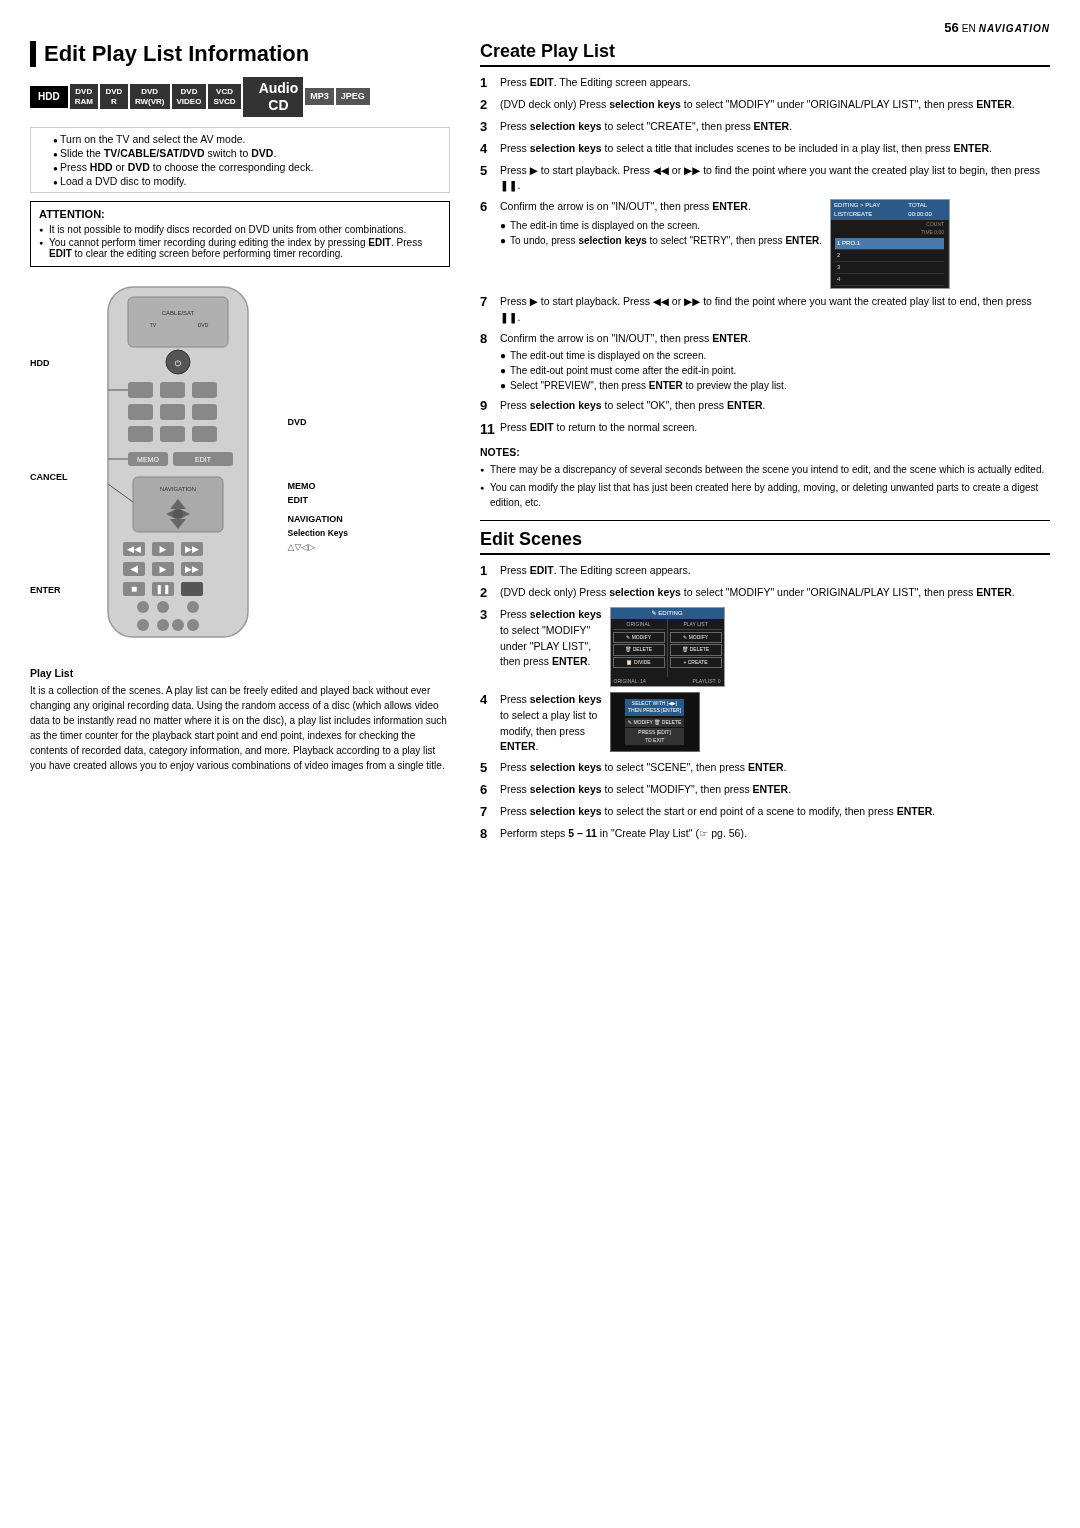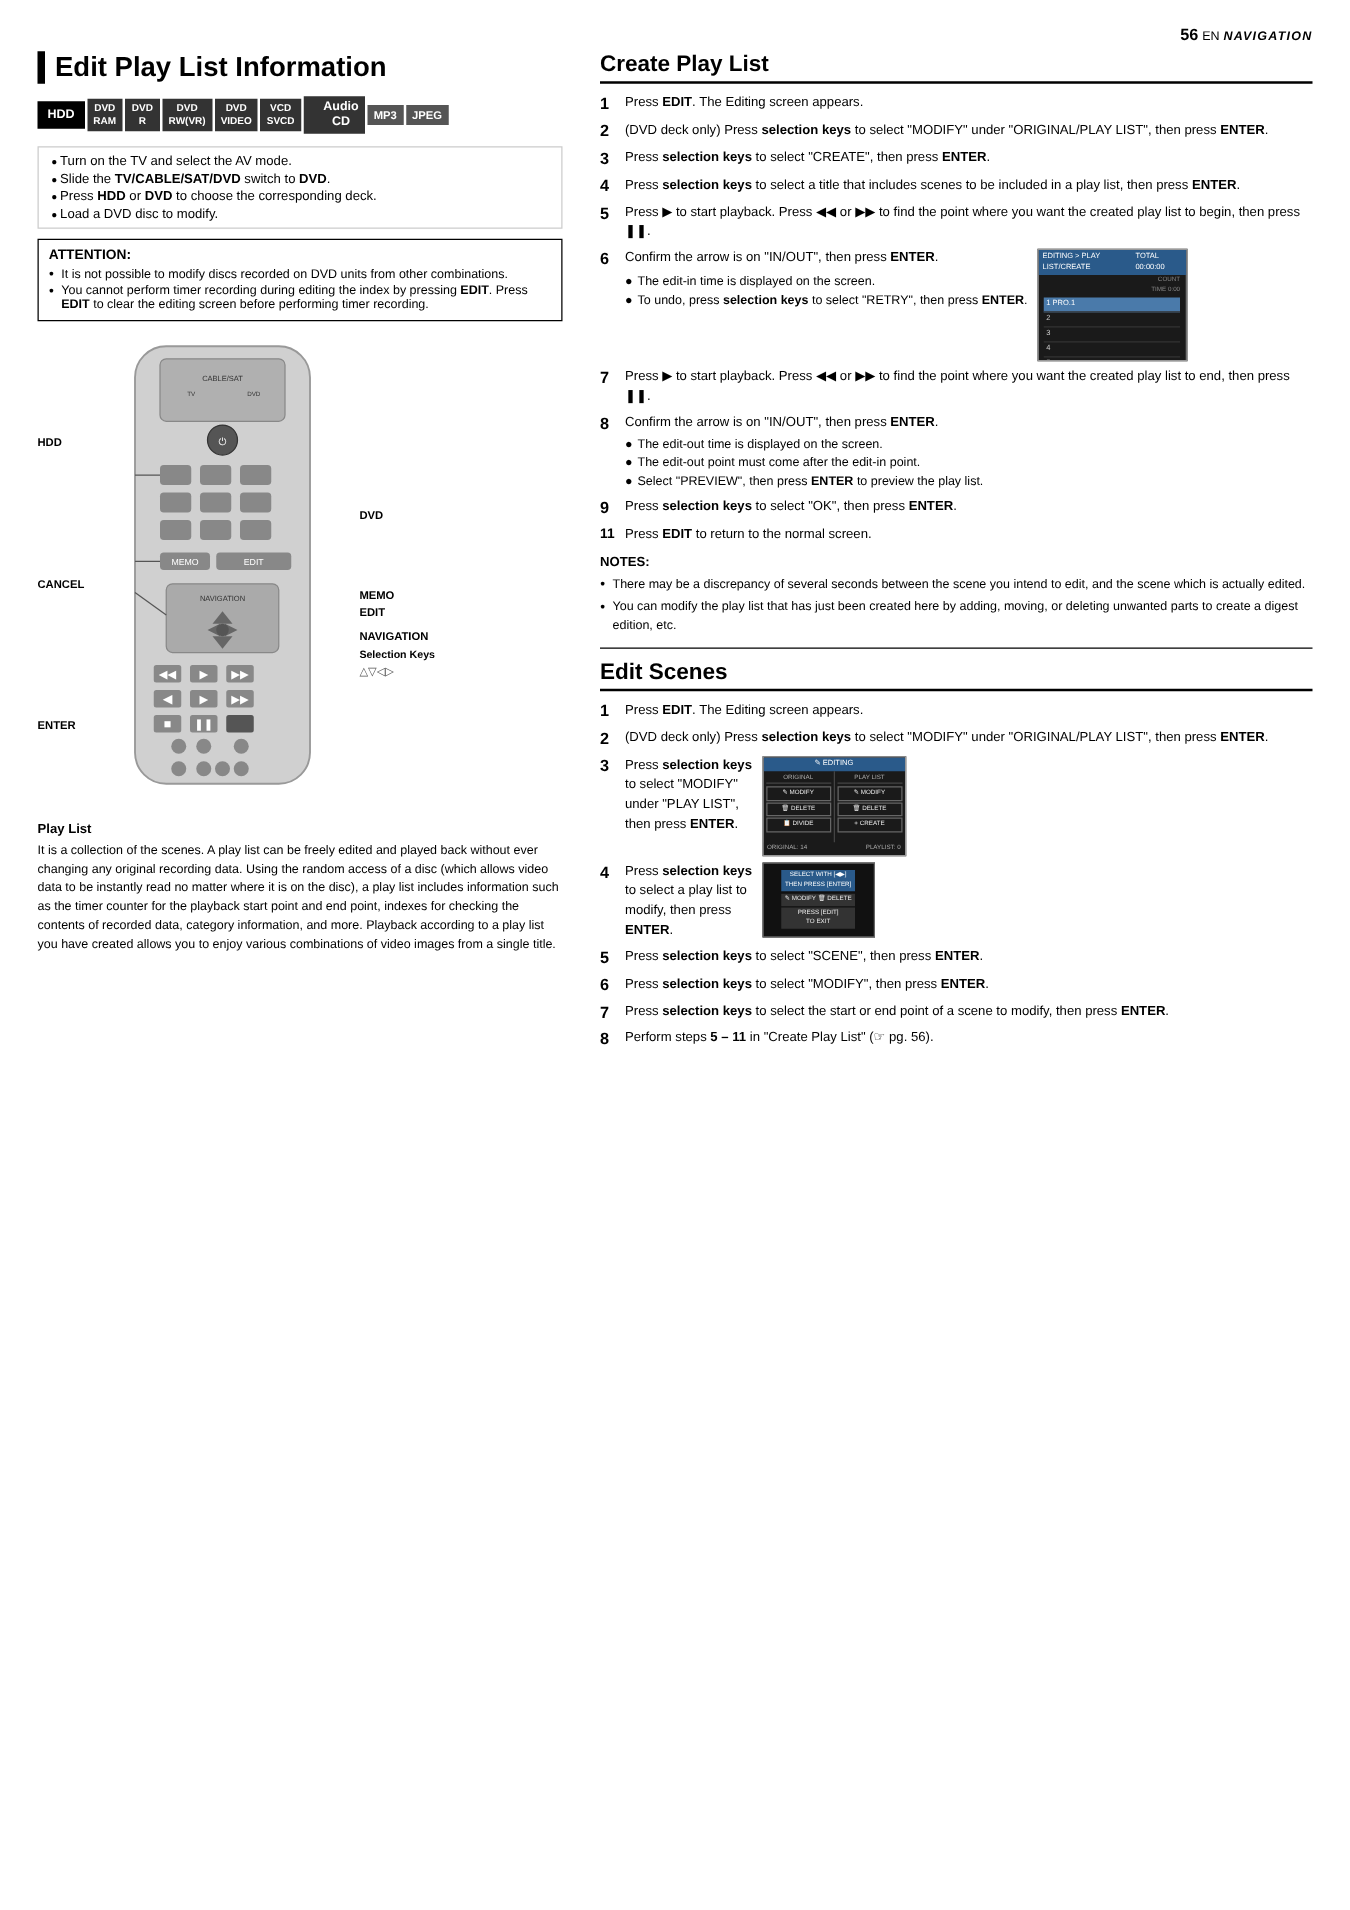--- a/index.html
+++ b/index.html
@@ -62,21 +62,21 @@
     .badge-dvd-rw { background: #333; }
     .badge-dvd-video { background: #333; }
     .badge-vcd { background: #333; }
     .badge-audio { background: #333; }
     .badge-mp3 { background: #555; }
     .badge-jpeg { background: #555; }
 
     
     .bullet-list {
       list-style: none;
-      padding: 4px 4px;
+      padding: 4px 16px;
       border: 1px solid #ccc;
       margin-bottom: 8px;
     }
     .bullet-list li {
       padding: 1px 6px;
       font-size: 10.5px;
     }
     .bullet-list li::before {
       content: "● ";
       font-size: 8px;
@@ -333,21 +333,21 @@
 
     <div class="main-title">Edit Play List Information</div>
 
     <div class="format-badges">
       <div class="badge badge-hdd">HDD</div>
       <div class="badge badge-dvd-ram" style="font-size:8px;">DVD<br>RAM</div>
       <div class="badge badge-dvd-r" style="font-size:8px;">DVD<br>R</div>
       <div class="badge badge-dvd-rw" style="font-size:8px;">DVD<br>RW(VR)</div>
       <div class="badge badge-dvd-video" style="font-size:8px;">DVD<br>VIDEO</div>
       <div class="badge badge-vcd" style="font-size:8px;">VCD<br>SVCD</div>
-      <div class="badge badge-audio" style="font-size:10px;padding-left:16px;">Audio<br>CD</div>
+      <div class="badge badge-audio" style="font-size:14px;padding-left:16px;">Audio<br>CD</div>
       <div class="badge badge-mp3">MP3</div>
       <div class="badge badge-jpeg">JPEG</div>
     </div>
 
     <ul class="bullet-list">
       <li>Turn on the TV and select the AV mode.</li>
       <li>Slide the <strong>TV/CABLE/SAT/DVD</strong> switch to <strong>DVD</strong>.</li>
       <li>Press <strong>HDD</strong> or <strong>DVD</strong> to choose the corresponding deck.</li>
       <li>Load a DVD disc to modify.</li>
     </ul>
@@ -542,21 +542,21 @@
           </span>
         </li>
 
         <li class="step-item">
           <span class="step-number">9</span>
           <span class="step-content">Press <strong>selection keys</strong> to select "OK", then press <strong>ENTER</strong>.</span>
         </li>
 
 
         <li class="step-item">
-          <span class="step-number" style="font-size:11px;">11</span>
+          <span class="step-number" style="font-size:14px;">11</span>
           <span class="step-content">Press <strong>EDIT</strong> to return to the normal screen.</span>
         </li>
 
       </ul>
 
       <div class="notes-box">
         <div class="notes-title">NOTES:</div>
         <ul class="notes-list">
           <li>There may be a discrepancy of several seconds between the scene you intend to edit, and the scene which is actually edited.</li>
           <li>You can modify the play list that has just been created here by adding, moving, or deleting unwanted parts to create a digest edition, etc.</li>

